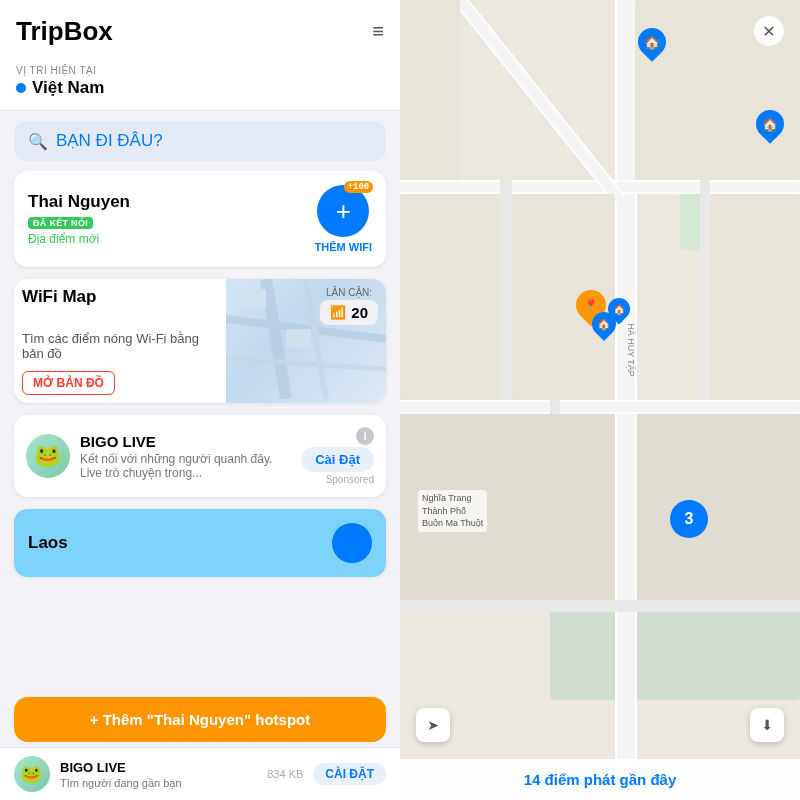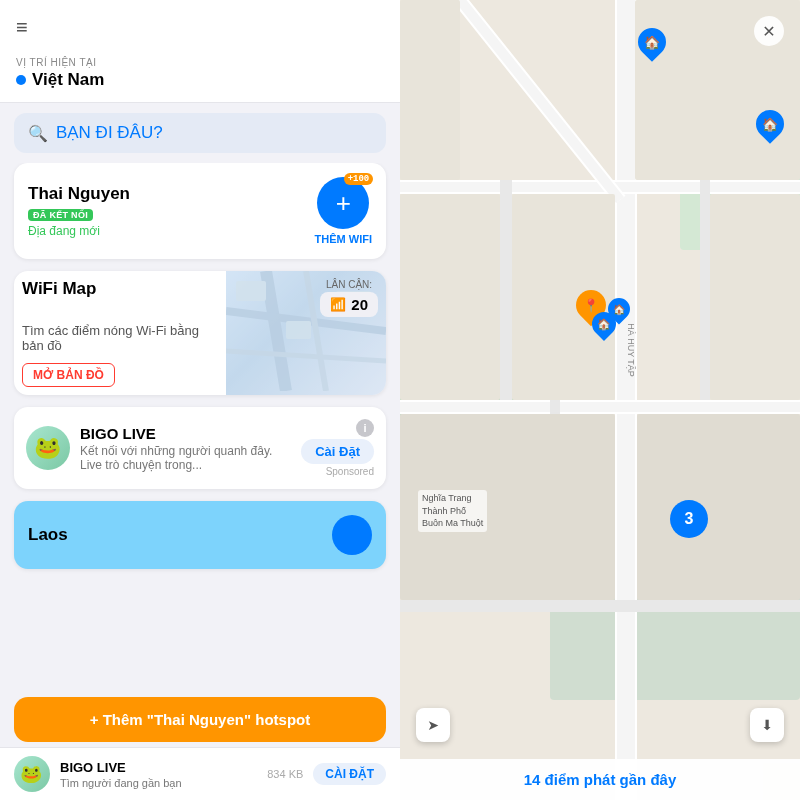--- a/index.html
+++ b/index.html
@@ -488,20 +488,21 @@
       border-radius: 3px;
       white-space: nowrap;
     }
   </style>
 </head>
 <body>
 
 <div class="left-panel" style="position:relative;">
 
   <div class="header">
+    <span class="header-title">TripBox</span>
     <span class="menu-icon">≡</span>
   </div>
 
   <div class="location-section">
     <div class="location-label">VỊ TRÍ HIỆN TẠI</div>
     <div class="location-row">
       <div class="location-dot"></div>
       <span class="location-name">Việt Nam</span>
     </div>
   </div>
@@ -512,21 +513,21 @@
       <span class="search-placeholder">BẠN ĐI ĐÂU?</span>
     </div>
   </div>
 
   <div class="scroll-area">
 
     <div class="thai-card">
       <div class="thai-info">
         <div class="thai-name">Thai Nguyen</div>
         <div class="connected-badge">ĐÃ KẾT NỐI</div>
-        <div class="new-location">Địa đang mới</div>
+        <div class="new-location">Địa điểm mới</div>
       </div>
       <div class="thai-right">
         <div class="plus-badge">
           <div class="plus-circle">+</div>
           <div class="plus100-badge">+100</div>
         </div>
         <div class="them-wifi-label">THÊM WIFI</div>
       </div>
     </div>
 

